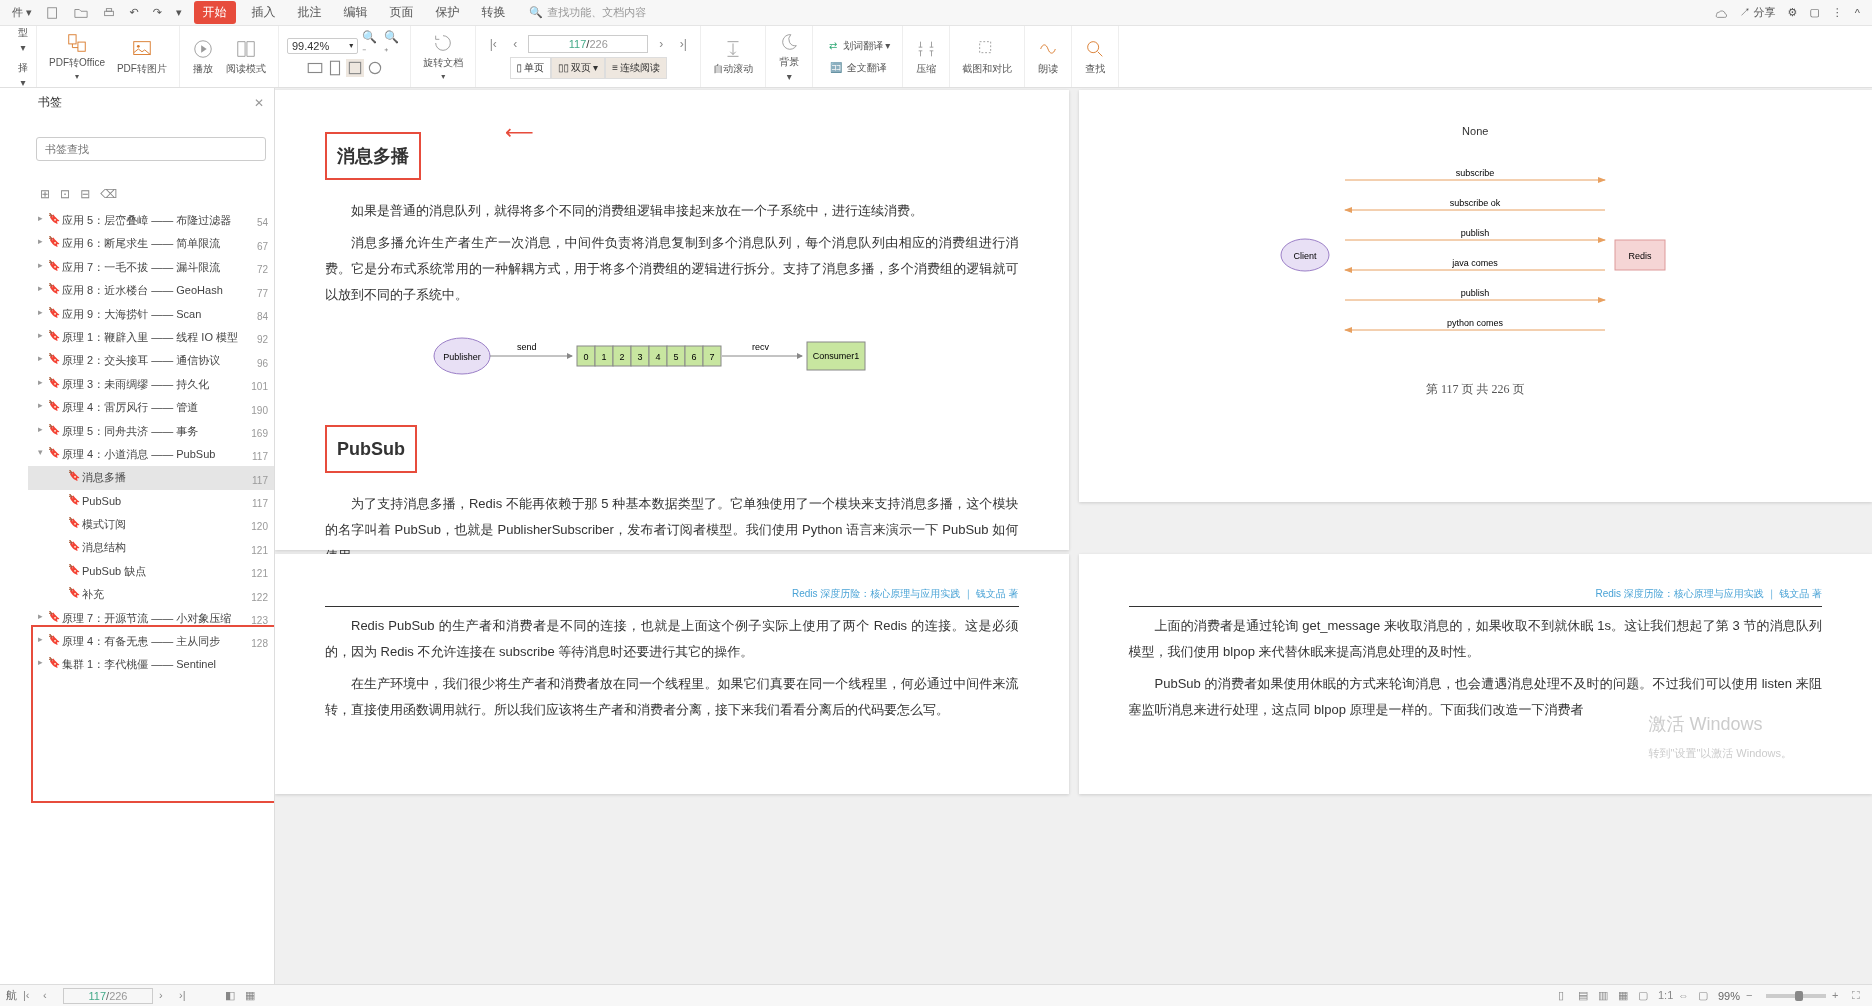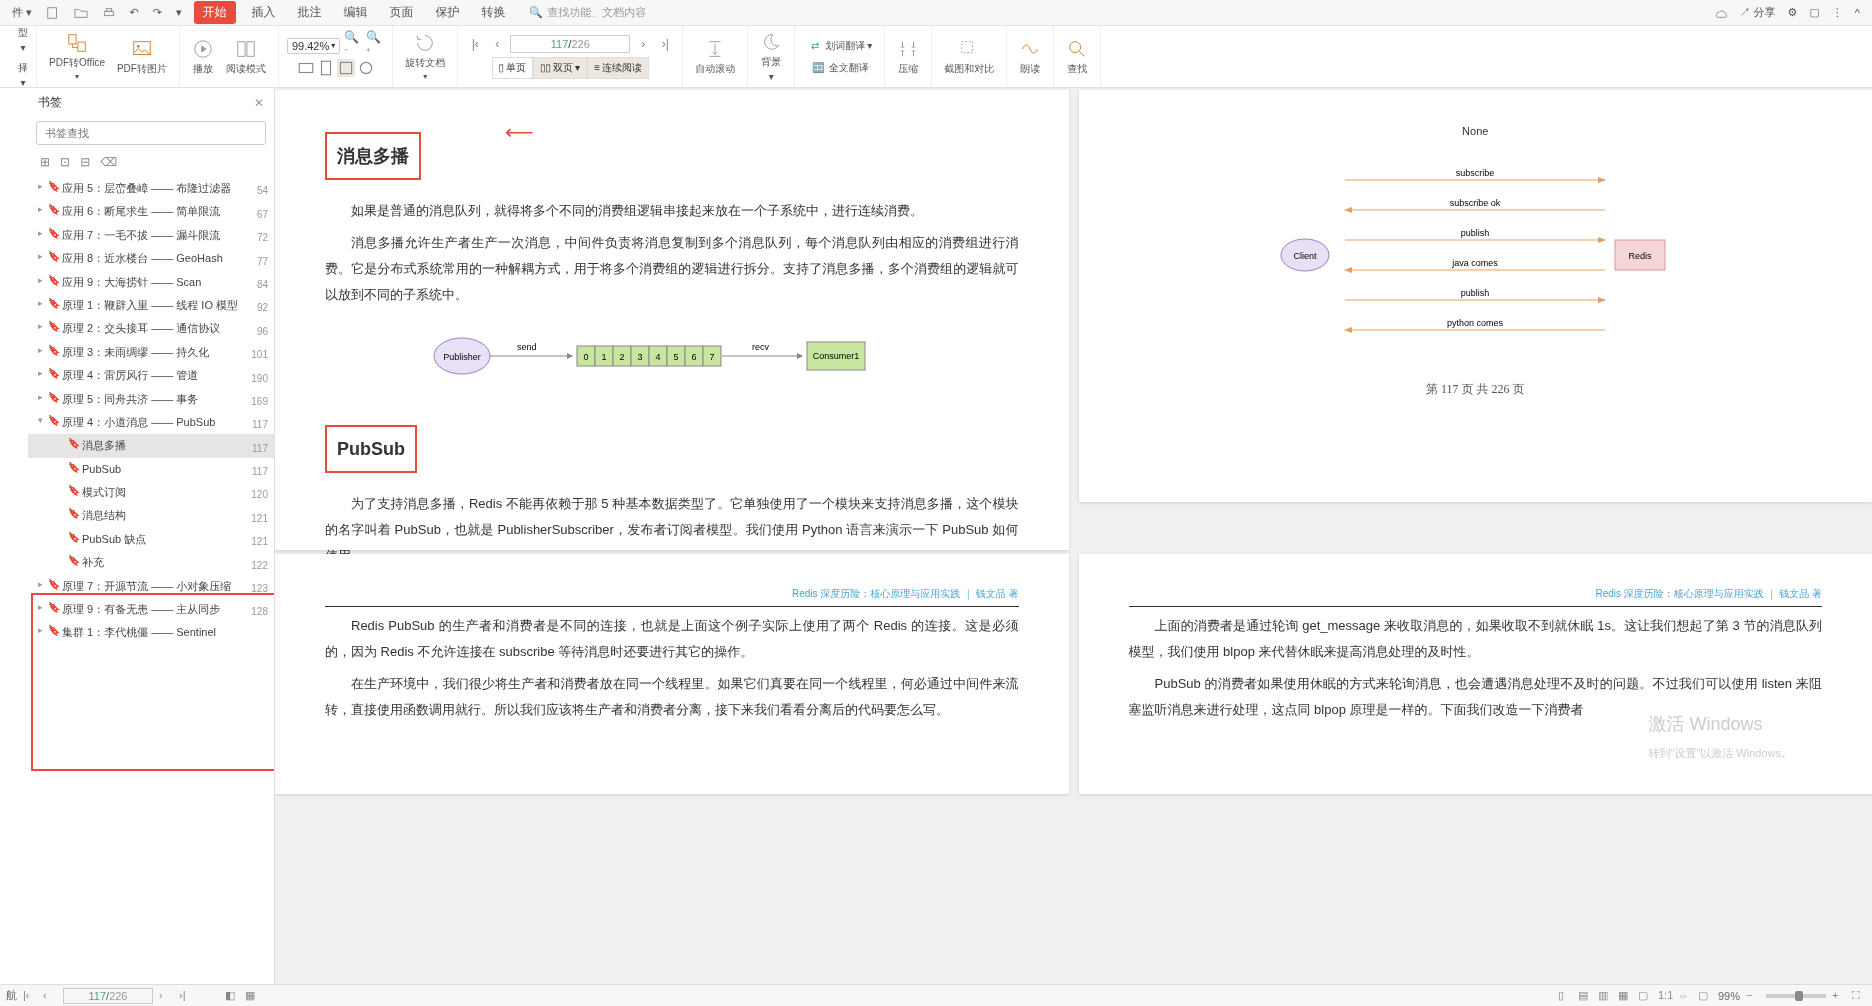--- a/index.html
+++ b/index.html
@@ -17,37 +17,37 @@
 .searchbar { color: #999; font-size: 11px; display: flex; align-items: center; gap: 4px; margin-left: 12px; }
 
 
 .ribbon { height: 62px; display: flex; align-items: stretch; border-bottom: 1px solid #e0e0e0; background: #fff; padding: 0 6px; }
 .rgroup { display: flex; flex-direction: column; align-items: center; justify-content: center; padding: 2px 8px; border-right: 1px solid #eee; }
 .rgroup.wide { flex-direction: row; gap: 4px; }
 .rbtn { display: flex; flex-direction: column; align-items: center; justify-content: center; gap: 2px; padding: 2px 4px; cursor: pointer; color: #555; font-size: 10px; }
 .rbtn .ic { width: 22px; height: 22px; display: flex; align-items: center; justify-content: center; color: #d97a2b; }
 .rbtn.small .ic { width: 16px; height: 16px; color: #666; }
 .ic svg { width: 100%; height: 100%; }
-.zoombox { display: flex; align-items: center; gap: 2px; border: 1px solid #ccc; padding: 1px 4px; font-size: 11px; border-radius: 2px; }
+.zoombox { display: flex; align-items: center; gap: 20px; border: 1px solid #ccc; padding: 1px 4px; font-size: 11px; border-radius: 2px; }
 .pagebox { display: flex; align-items: center; gap: 4px; }
 .pagein { border: 1px solid #ccc; padding: 2px 4px; width: 120px; text-align: center; font-size: 11px; }
 .pagein .cur { color: #4a8; }
 .pagein .tot { color: #999; }
 .arrow { width: 18px; height: 18px; display: flex; align-items: center; justify-content: center; color: #888; cursor: pointer; }
 .vmode { display: flex; align-items: center; gap: 0; font-size: 10px; }
 .vmodebtn { border: 1px solid #ddd; padding: 3px 6px; display: flex; align-items: center; gap: 2px; }
 .vmodebtn.active { background: #eee7df; }
 
 
 .body { flex: 1; display: flex; overflow: hidden; }
 
 
 .side { width: 275px; border-right: 1px solid #ddd; display: flex; flex-direction: column; background: #fff; padding-left: 28px; }
 .sidehead { display: flex; align-items: center; justify-content: space-between; padding: 6px 10px; font-size: 12px; }
-.sidesearch { margin: 4px 8px; }
+.sidesearch { margin: 20px 8px; }
 .sidesearch input { width: 100%; padding: 5px 26px 5px 8px; border: 1px solid #ccc; border-radius: 3px; font-size: 11px; background: #fff; }
 .sideicons { display: flex; gap: 10px; padding: 6px 12px; color: #888; }
 .sideicons span { cursor: pointer; }
 .bmlist { flex: 1; overflow-y: auto; font-size: 11px; padding: 2px 0; }
 .bm { display: flex; align-items: flex-start; padding: 4px 6px 4px 10px; cursor: pointer; position: relative; }
 .bm.sub { padding-left: 30px; }
 .bm .chev { width: 8px; color: #999; margin-right: 2px; font-size: 9px; }
 .bm .bico { width: 10px; color: #888; margin-right: 4px; font-size: 10px; }
 .bm .lbl { flex: 1; line-height: 1.4; color: #444; word-break: break-all; }
 .bm .pg { color: #999; font-size: 10px; margin-left: 4px; align-self: flex-end; }
@@ -423,21 +423,21 @@
           </div>
           <div class="bm">
             <span class="chev">▸</span>
             <span class="bico">🔖</span>
             <span class="lbl">原理 7：开源节流 —— 小对象压缩</span>
             <span class="pg">123</span>
           </div>
           <div class="bm">
             <span class="chev">▸</span>
             <span class="bico">🔖</span>
-            <span class="lbl">原理 9：有备无患 —— 主从同步</span>
+            <span class="lbl">原理 4：有备无患 —— 主从同步</span>
             <span class="pg">128</span>
           </div>
           <div class="bm">
             <span class="chev">▸</span>
             <span class="bico">🔖</span>
             <span class="lbl">集群 1：李代桃僵 —— Sentinel</span>
             <span class="pg"></span>
           </div>
         </div>
   </div>

